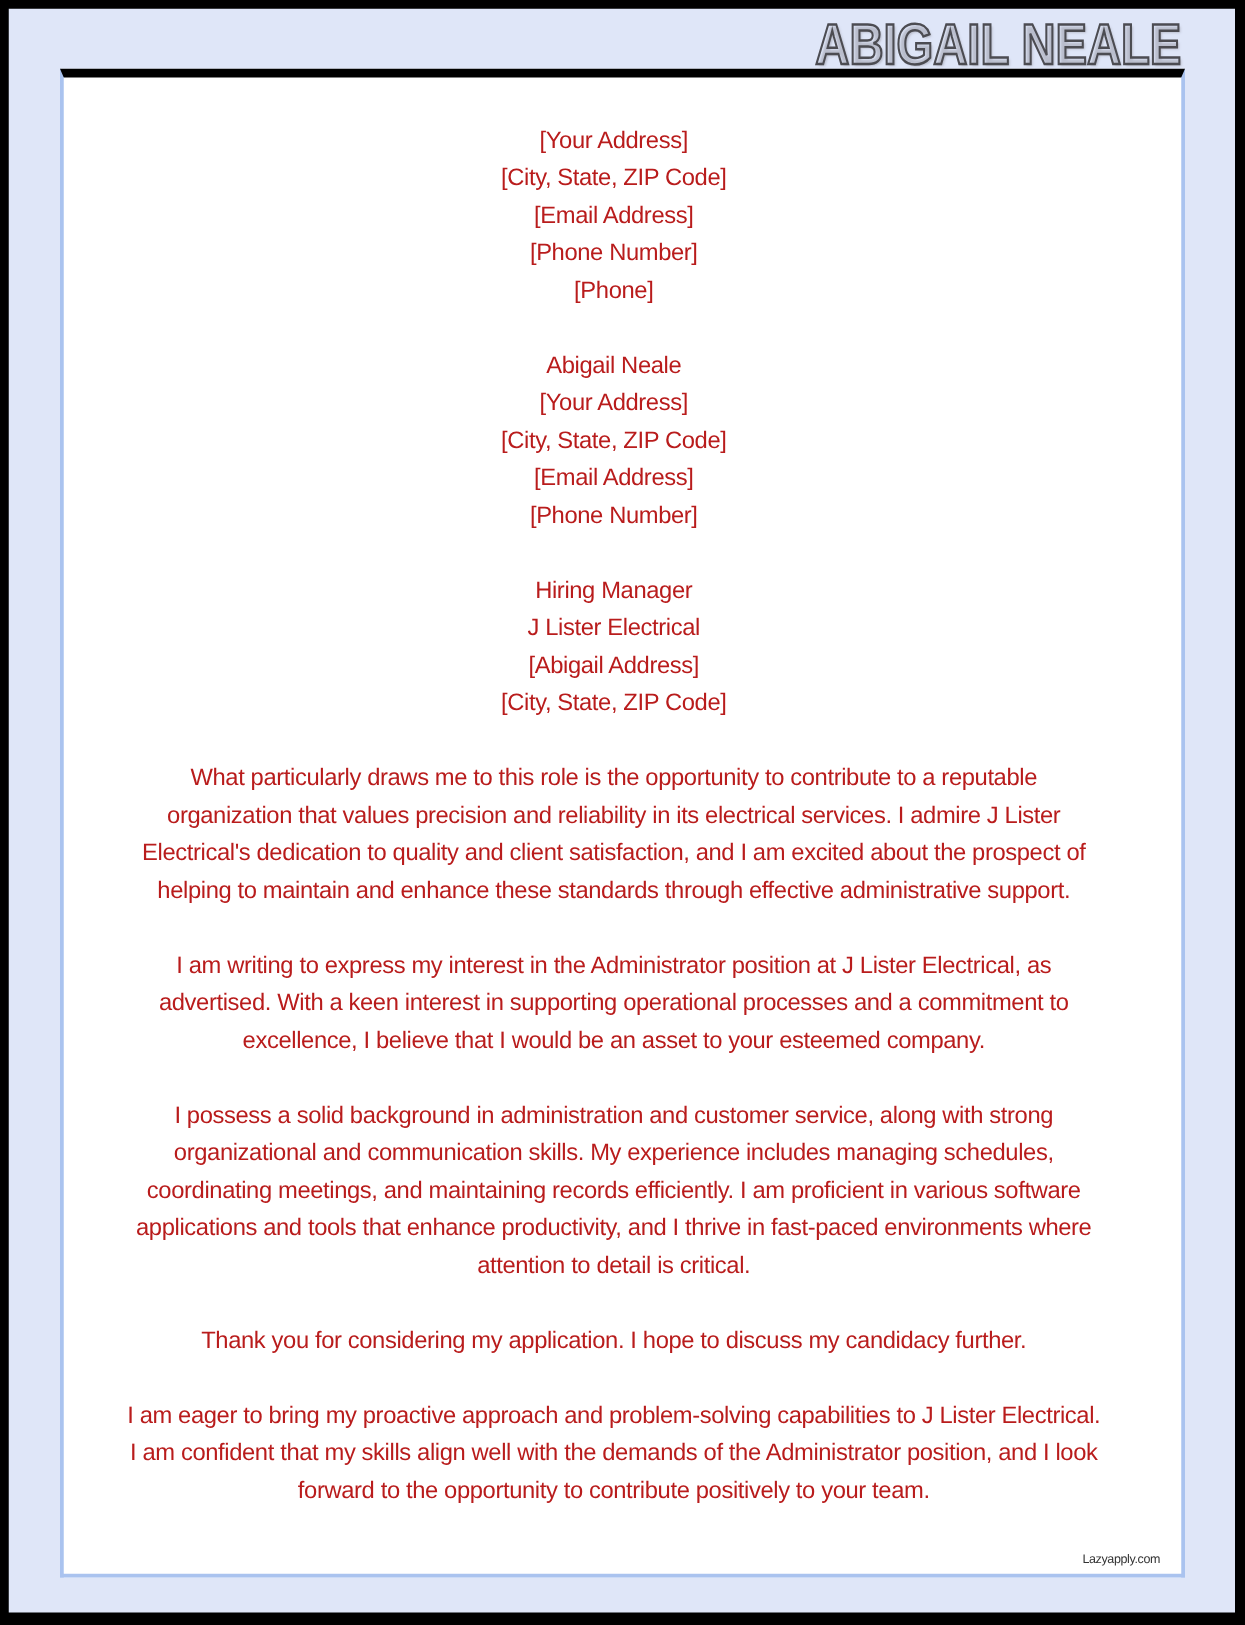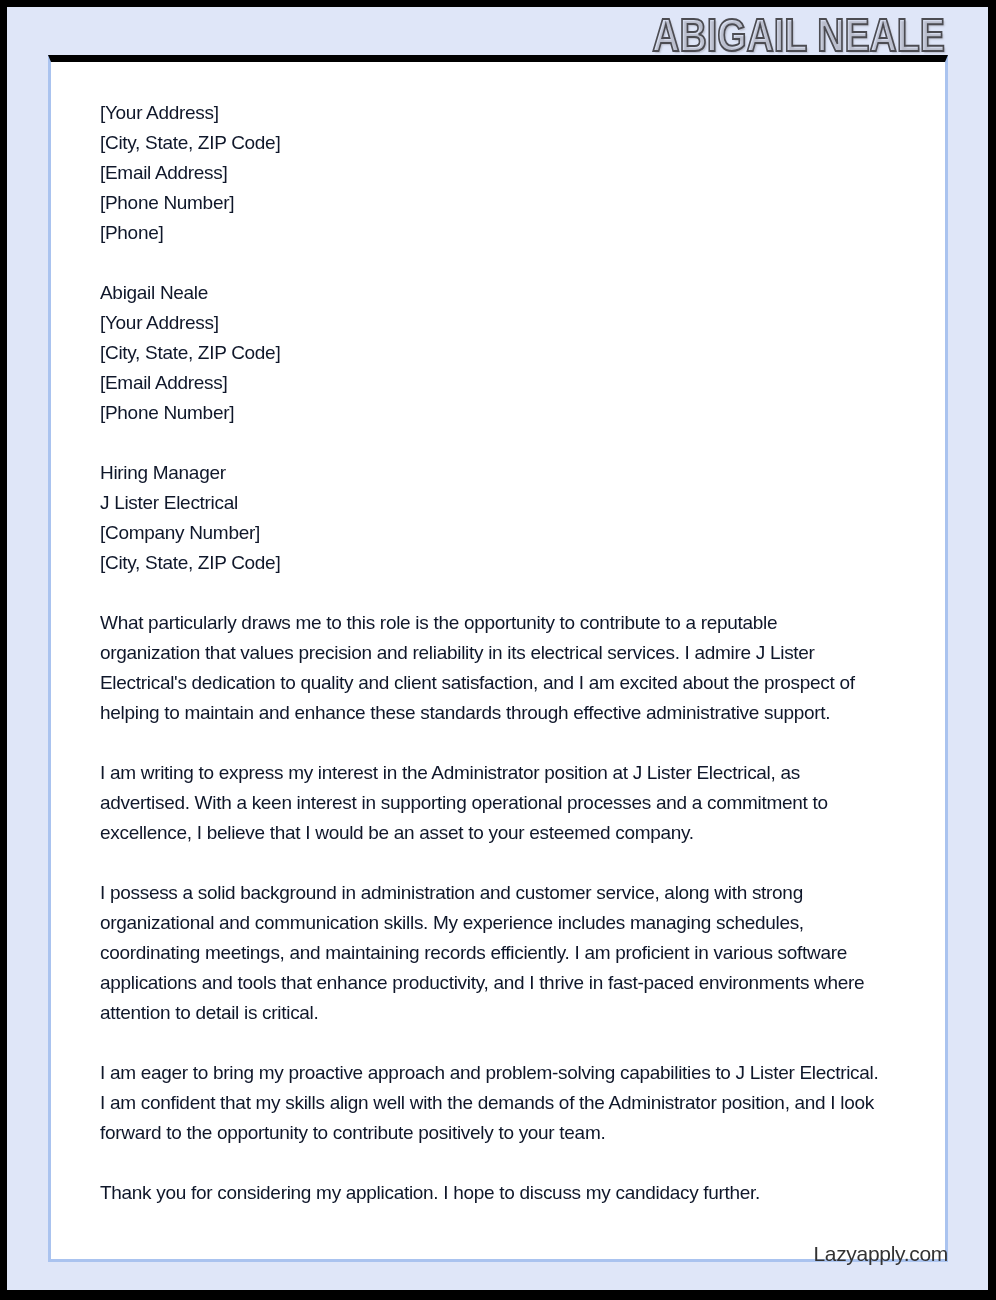--- a/index.html
+++ b/index.html
@@ -49,34 +49,35 @@
     border-bottom: 3px solid #aac3ef;
     z-index: 1;
   }
 
   
   .letter {
     position: absolute;
     top: 98px; left: 100px;
     width: 782px;
     z-index: 2;
-    color: #0f172a;
+    color: #b91c1c;
     font-size: 19px;
     line-height: 30px;
     letter-spacing: -0.3px;
+    text-align: center;
   }
   .letter .block { margin: 0 0 30px 0; }
   .letter p { margin: 0; }
 
   .watermark {
     position: absolute;
-    top: 1242px; left: 60px;
+    top: 1242px; left: 40px;
     width: 888px;
     text-align: right;
-    font-size: 21px;
+    font-size: 10px;
     color: #333333;
     letter-spacing: -0.3px;
     z-index: 2;
   }
 </style>
 </head>
 <body>
 
 <h1 class="header-name">ABIGAIL NEALE</h1>
 
@@ -96,43 +97,43 @@
     <p>Abigail Neale</p>
     <p>[Your Address]</p>
     <p>[City, State, ZIP Code]</p>
     <p>[Email Address]</p>
     <p>[Phone Number]</p>
   </div>
 
   <div class="block">
     <p>Hiring Manager</p>
     <p>J Lister Electrical</p>
-    <p>[Company Number]</p>
+    <p>[Abigail Address]</p>
     <p>[City, State, ZIP Code]</p>
   </div>
 
 
   <div class="block">
     <p>What particularly draws me to this role is the opportunity to contribute to a reputable organization that values precision and reliability in its electrical services. I admire J Lister Electrical's dedication to quality and client satisfaction, and I am excited about the prospect of helping to maintain and enhance these standards through effective administrative support.</p>
   </div>
 
   <div class="block">
     <p>I am writing to express my interest in the Administrator position at J Lister Electrical, as advertised. With a keen interest in supporting operational processes and a commitment to excellence, I believe that I would be an asset to your esteemed company.</p>
   </div>
 
   <div class="block">
     <p>I possess a solid background in administration and customer service, along with strong organizational and communication skills. My experience includes managing schedules, coordinating meetings, and maintaining records efficiently. I am proficient in various software applications and tools that enhance productivity, and I thrive in fast-paced environments where attention to detail is critical.</p>
   </div>
 
   <div class="block">
-    <p>I am eager to bring my proactive approach and problem-solving capabilities to J Lister Electrical. I am confident that my skills align well with the demands of the Administrator position, and I look forward to the opportunity to contribute positively to your team.</p>
+    <p>Thank you for considering my application. I hope to discuss my candidacy further.</p>
   </div>
 
   <div class="block">
-    <p>Thank you for considering my application. I hope to discuss my candidacy further.</p>
+    <p>I am eager to bring my proactive approach and problem-solving capabilities to J Lister Electrical. I am confident that my skills align well with the demands of the Administrator position, and I look forward to the opportunity to contribute positively to your team.</p>
   </div>
 
 </div>
 
 <div class="watermark">Lazyapply.com</div>
 
 <div class="frame frame-top"></div>
 <div class="frame frame-left"></div>
 <div class="frame frame-right"></div>
 <div class="frame frame-bottom"></div>

